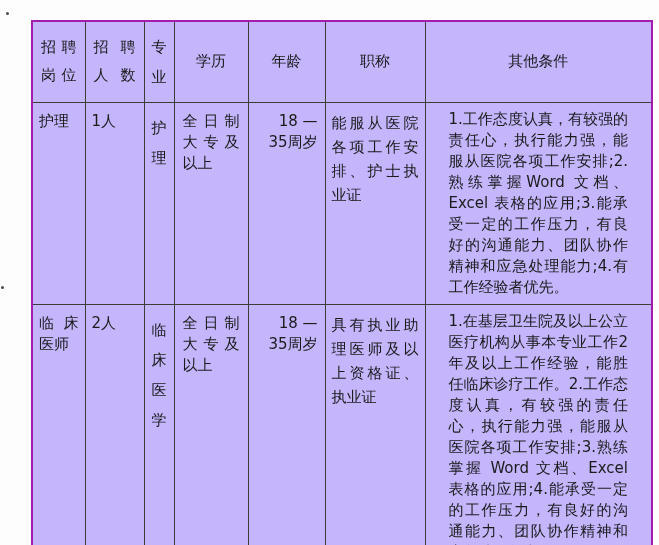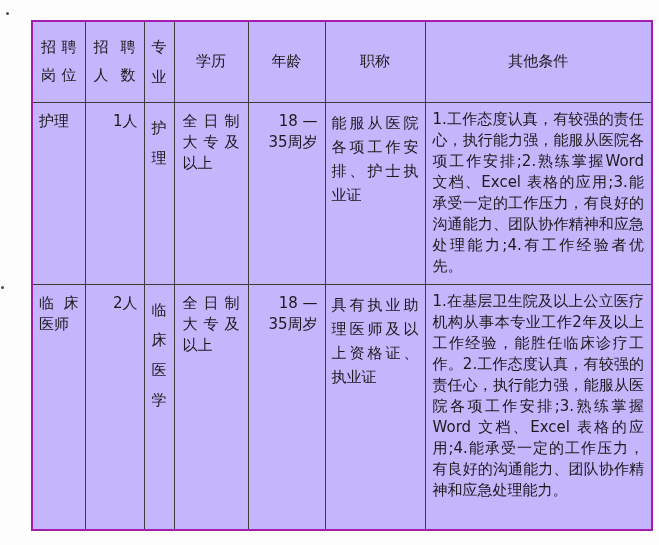--- a/index.html
+++ b/index.html
@@ -39,26 +39,26 @@
   th.h-post, th.h-count { text-align: justify; text-align-last: justify; padding: 2px 8px; }
   th.h-major { padding: 2px 6px; line-height: 2.0; }
 
   td {
     vertical-align: top;
     text-align: left;
     padding: 8px 6px;
     line-height: 21px;
   }
   td.c-post  { text-align: justify; }
-  td.c-count { text-align: right; }
+  td.c-count { text-align: left; }
   td.c-major { text-align: center; line-height: 30px; padding-top: 10px; }
   td.c-edu   { text-align: justify; padding: 8px 8px; font-family: Liberation Serif, serif; }
   td.c-age   { text-align: right; padding: 8px 7px; }
   td.c-title { text-align: justify; line-height: 24px; }
-  td.c-other { text-align: justify; padding: 6px 7px; line-height: 21px; margin-left: 8px; }
+  td.c-other { text-align: justify; padding: 6px 23px; line-height: 21px; margin-left: 8px; }
 
   .speck {
     position: absolute;
     width: 3px; height: 3px;
     background: #4a4a4a;
     border-radius: 50%;
   }
   .s1 { left: 6px; top: 12px; }
   .s2 { left: 1px; top: 286px; }
 </style>

